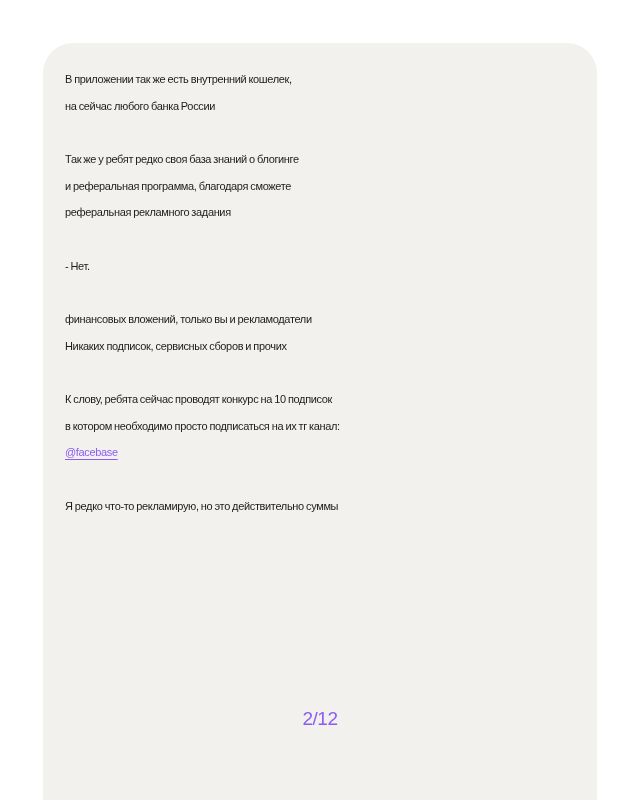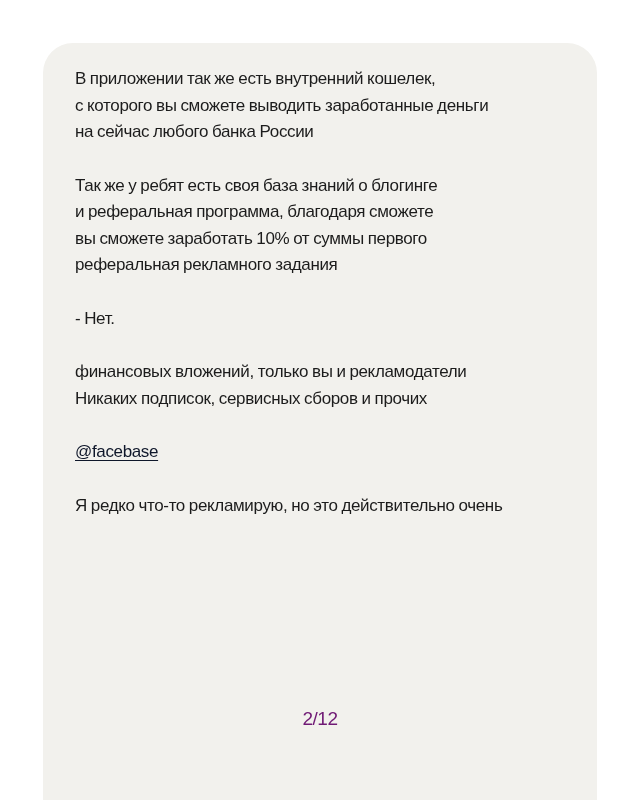--- a/index.html
+++ b/index.html
@@ -18,87 +18,87 @@
       position: absolute;
       left: 43px;
       top: 43px;
       width: 554px;
       height: 800px;
       background: #f2f1ed;
       border-radius: 30px 30px 0 0;
     }
     .content {
       position: absolute;
-      left: 75px;
+      left: 65px;
       top: 66px;
       width: 520px;
       color: #1c1c1c;
-      font-size: 17px;
+      font-size: 11px;
       line-height: 26.5px;
       letter-spacing: -0.35px;
       word-spacing: -0.5px;
     }
     .para {
       margin: 0 0 27px 0;
       white-space: nowrap;
     }
     .line {
       display: block;
     }
     .link {
-      color: #0f172a;
+      color: #8b5cf6;
       text-decoration: underline;
       text-decoration-thickness: 1px;
       text-underline-offset: 3px;
       cursor: pointer;
     }
     .pager {
       position: absolute;
       left: 43px;
       width: 554px;
       top: 708px;
       text-align: center;
       font-size: 19px;
       font-weight: 300;
-      color: #701a75;
+      color: #8b5cf6;
       letter-spacing: -0.5px;
     }
   </style>
 </head>
 <body>
 
 <div class="card"></div>
 
 <div class="content">
 
   <p class="para">
     <span class="line">В приложении так же есть внутренний кошелек,</span>
-    <span class="line">с которого вы сможете выводить заработанные деньги</span>
     <span class="line">на сейчас любого банка России</span>
   </p>
 
   <p class="para">
-    <span class="line">Так же у ребят есть своя база знаний о блогинге</span>
+    <span class="line">Так же у ребят редко своя база знаний о блогинге</span>
     <span class="line">и реферальная программа, благодаря сможете</span>
-    <span class="line">вы сможете заработать 10% от суммы первого</span>
     <span class="line">реферальная рекламного задания</span>
   </p>
 
   <p class="para">
     <span class="line">- Нет.</span>
   </p>
 
   <p class="para">
     <span class="line">финансовых вложений, только вы и рекламодатели</span>
     <span class="line">Никаких подписок, сервисных сборов и прочих</span>
   </p>
 
   <p class="para">
+    <span class="line">К слову, ребята сейчас проводят конкурс на 10 подписок</span>
+    <span class="line">в котором необходимо просто подписаться на их тг канал:</span>
     <span class="line"><a class="link">@facebase</a></span>
   </p>
 
   <p class="para">
-    <span class="line">Я редко что-то рекламирую, но это действительно очень</span>
+    <span class="line">Я редко что-то рекламирую, но это действительно суммы</span>
   </p>
 
 </div>
 
 <div class="pager">2/12</div>
 
 </body></html>

